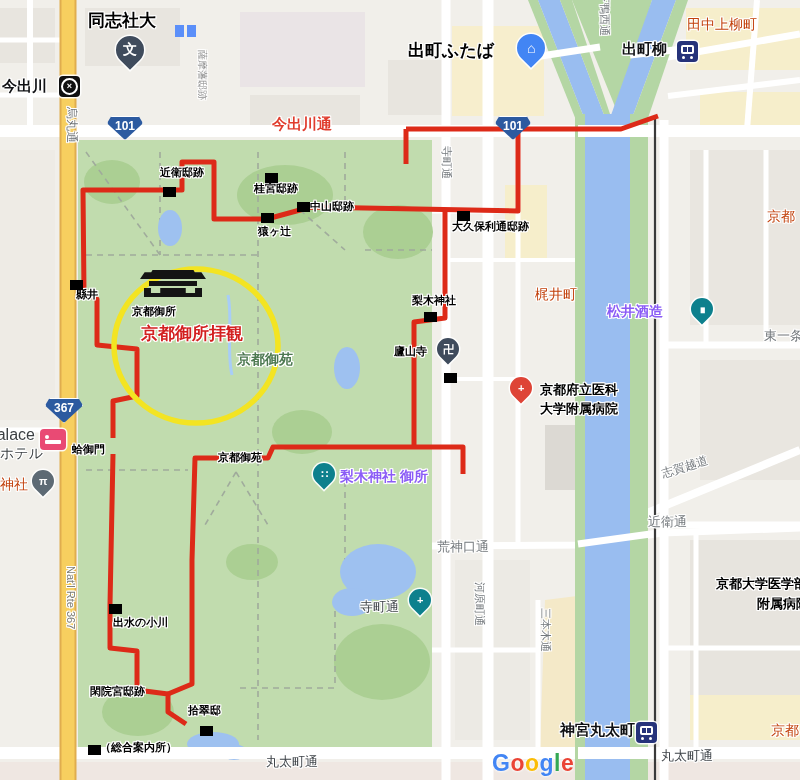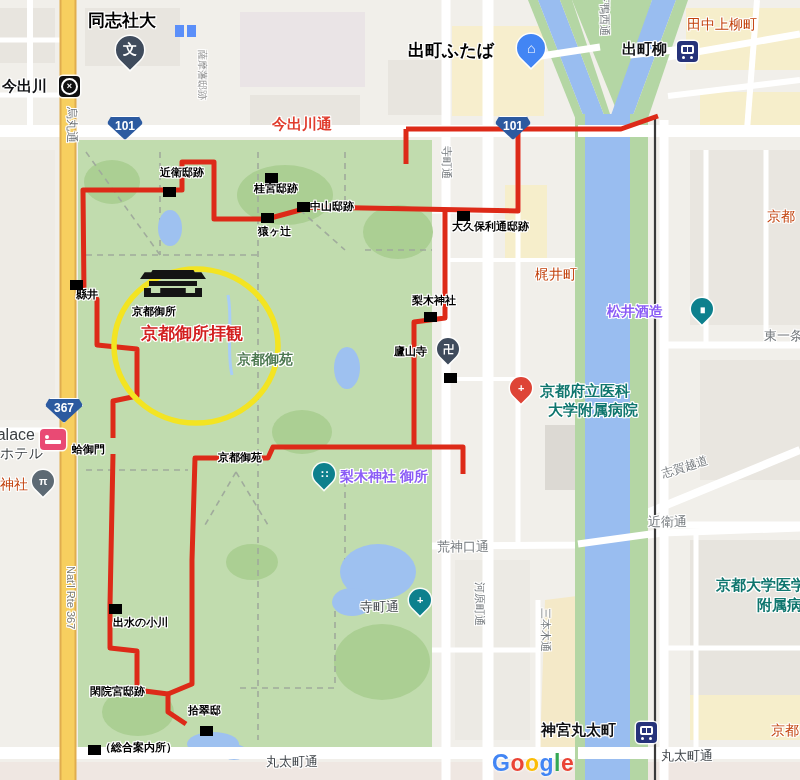--- a/index.html
+++ b/index.html
@@ -6,21 +6,21 @@
   body{width:800px;height:780px;overflow:hidden;position:relative;background:#f1efea;
        font-family:"Liberation Sans",sans-serif;}
   #stage{position:absolute;left:0;top:0;width:800px;height:780px;}
   svg{position:absolute;left:0;top:0;}
   .lbl{position:absolute;white-space:nowrap;line-height:1.05;
        text-shadow:1px 0 0 #fff,-1px 0 0 #fff,0 1px 0 #fff,0 -1px 0 #fff,
                    1px 1px 0 #fff,-1px -1px 0 #fff,1px -1px 0 #fff,-1px 1px 0 #fff;}
   .ann{color:#000;font-size:11px;font-weight:bold;}
   .red-ann{color:#d32020;font-size:17px;font-weight:bold;}
   .red-road{color:#e03c2d;font-size:15px;font-weight:bold;}
-  .red-poi{color:#0f766e;font-size:15px;font-weight:bold;}
+  .red-poi{color:#000000;font-size:13px;font-weight:bold;}
   .teal{color:#8b5cf6;font-size:14px;font-weight:bold;}
   .green-poi{color:#4e7a52;font-size:14px;font-weight:bold;}
   .poi-dark{color:#000000;font-size:17px;font-weight:bold;}
   .sta{color:#101114;font-size:15px;font-weight:bold;}
   .loc{color:#c2410c;font-size:14px;}
   .st{color:#73787c;font-size:13px;}
   .st2{color:#3f4449;font-size:13px;}
   .tiny{font-size:10px;color:#8d8d8d;}
   .rot90{transform:rotate(90deg);transform-origin:0 0;}
   .mk{position:absolute;width:13px;height:10px;background:#000;}
@@ -235,42 +235,42 @@
 <div class="sqicon train" style="left:677px;top:41px;">
       <div class="cab"></div>
       <div class="w1"></div>
       <div class="w2"></div>
       <div class="d1"></div>
       <div class="d2"></div>
     </div>
 
 <div class="lbl loc" style="left:687px;top:17px;">田中上柳町</div>
 <div class="lbl loc" style="left:767px;top:209px;">京都</div>
-<div class="lbl loc" style="left:535px;top:267px;">梶井町</div>
+<div class="lbl loc" style="left:535px;top:287px;">梶井町</div>
 
 <div class="lbl teal" style="left:607px;top:304px;">松井酒造</div>
 <div class="pin md" style="left:691px;top:298px;background:#0d808d;">
       <span>∎</span>
     </div>
 
 <div class="lbl red-poi" style="left:540px;top:383px;">京都府立医科</div>
-<div class="lbl red-poi" style="left:540px;top:402px;margin-left:8px;">大学附属病院</div>
+<div class="lbl red-poi" style="left:540px;top:402px;">大学附属病院</div>
 <div class="pin md" style="left:510px;top:377px;background:#de4436;">
       <span>+</span>
     </div>
 
 <div class="lbl teal" style="left:340px;top:469px;">梨木神社 御所</div>
 <div class="pin md" style="left:313px;top:463px;background:#0d808d;">
       <span>∷</span>
     </div>
 
 <div class="lbl red-poi" style="left:716px;top:577px;">京都大学医学部</div>
 <div class="lbl red-poi" style="left:757px;top:597px;">附属病院</div>
 
-<div class="lbl sta" style="left:541px;top:722px;">神宮丸太町</div>
+<div class="lbl sta" style="left:560px;top:722px;">神宮丸太町</div>
 <div class="sqicon train" style="left:636px;top:722px;">
       <div class="cab"></div>
       <div class="w1"></div>
       <div class="w2"></div>
       <div class="d1"></div>
       <div class="d2"></div>
     </div>
 
 <div class="lbl loc" style="left:771px;top:723px;">京都</div>
 

